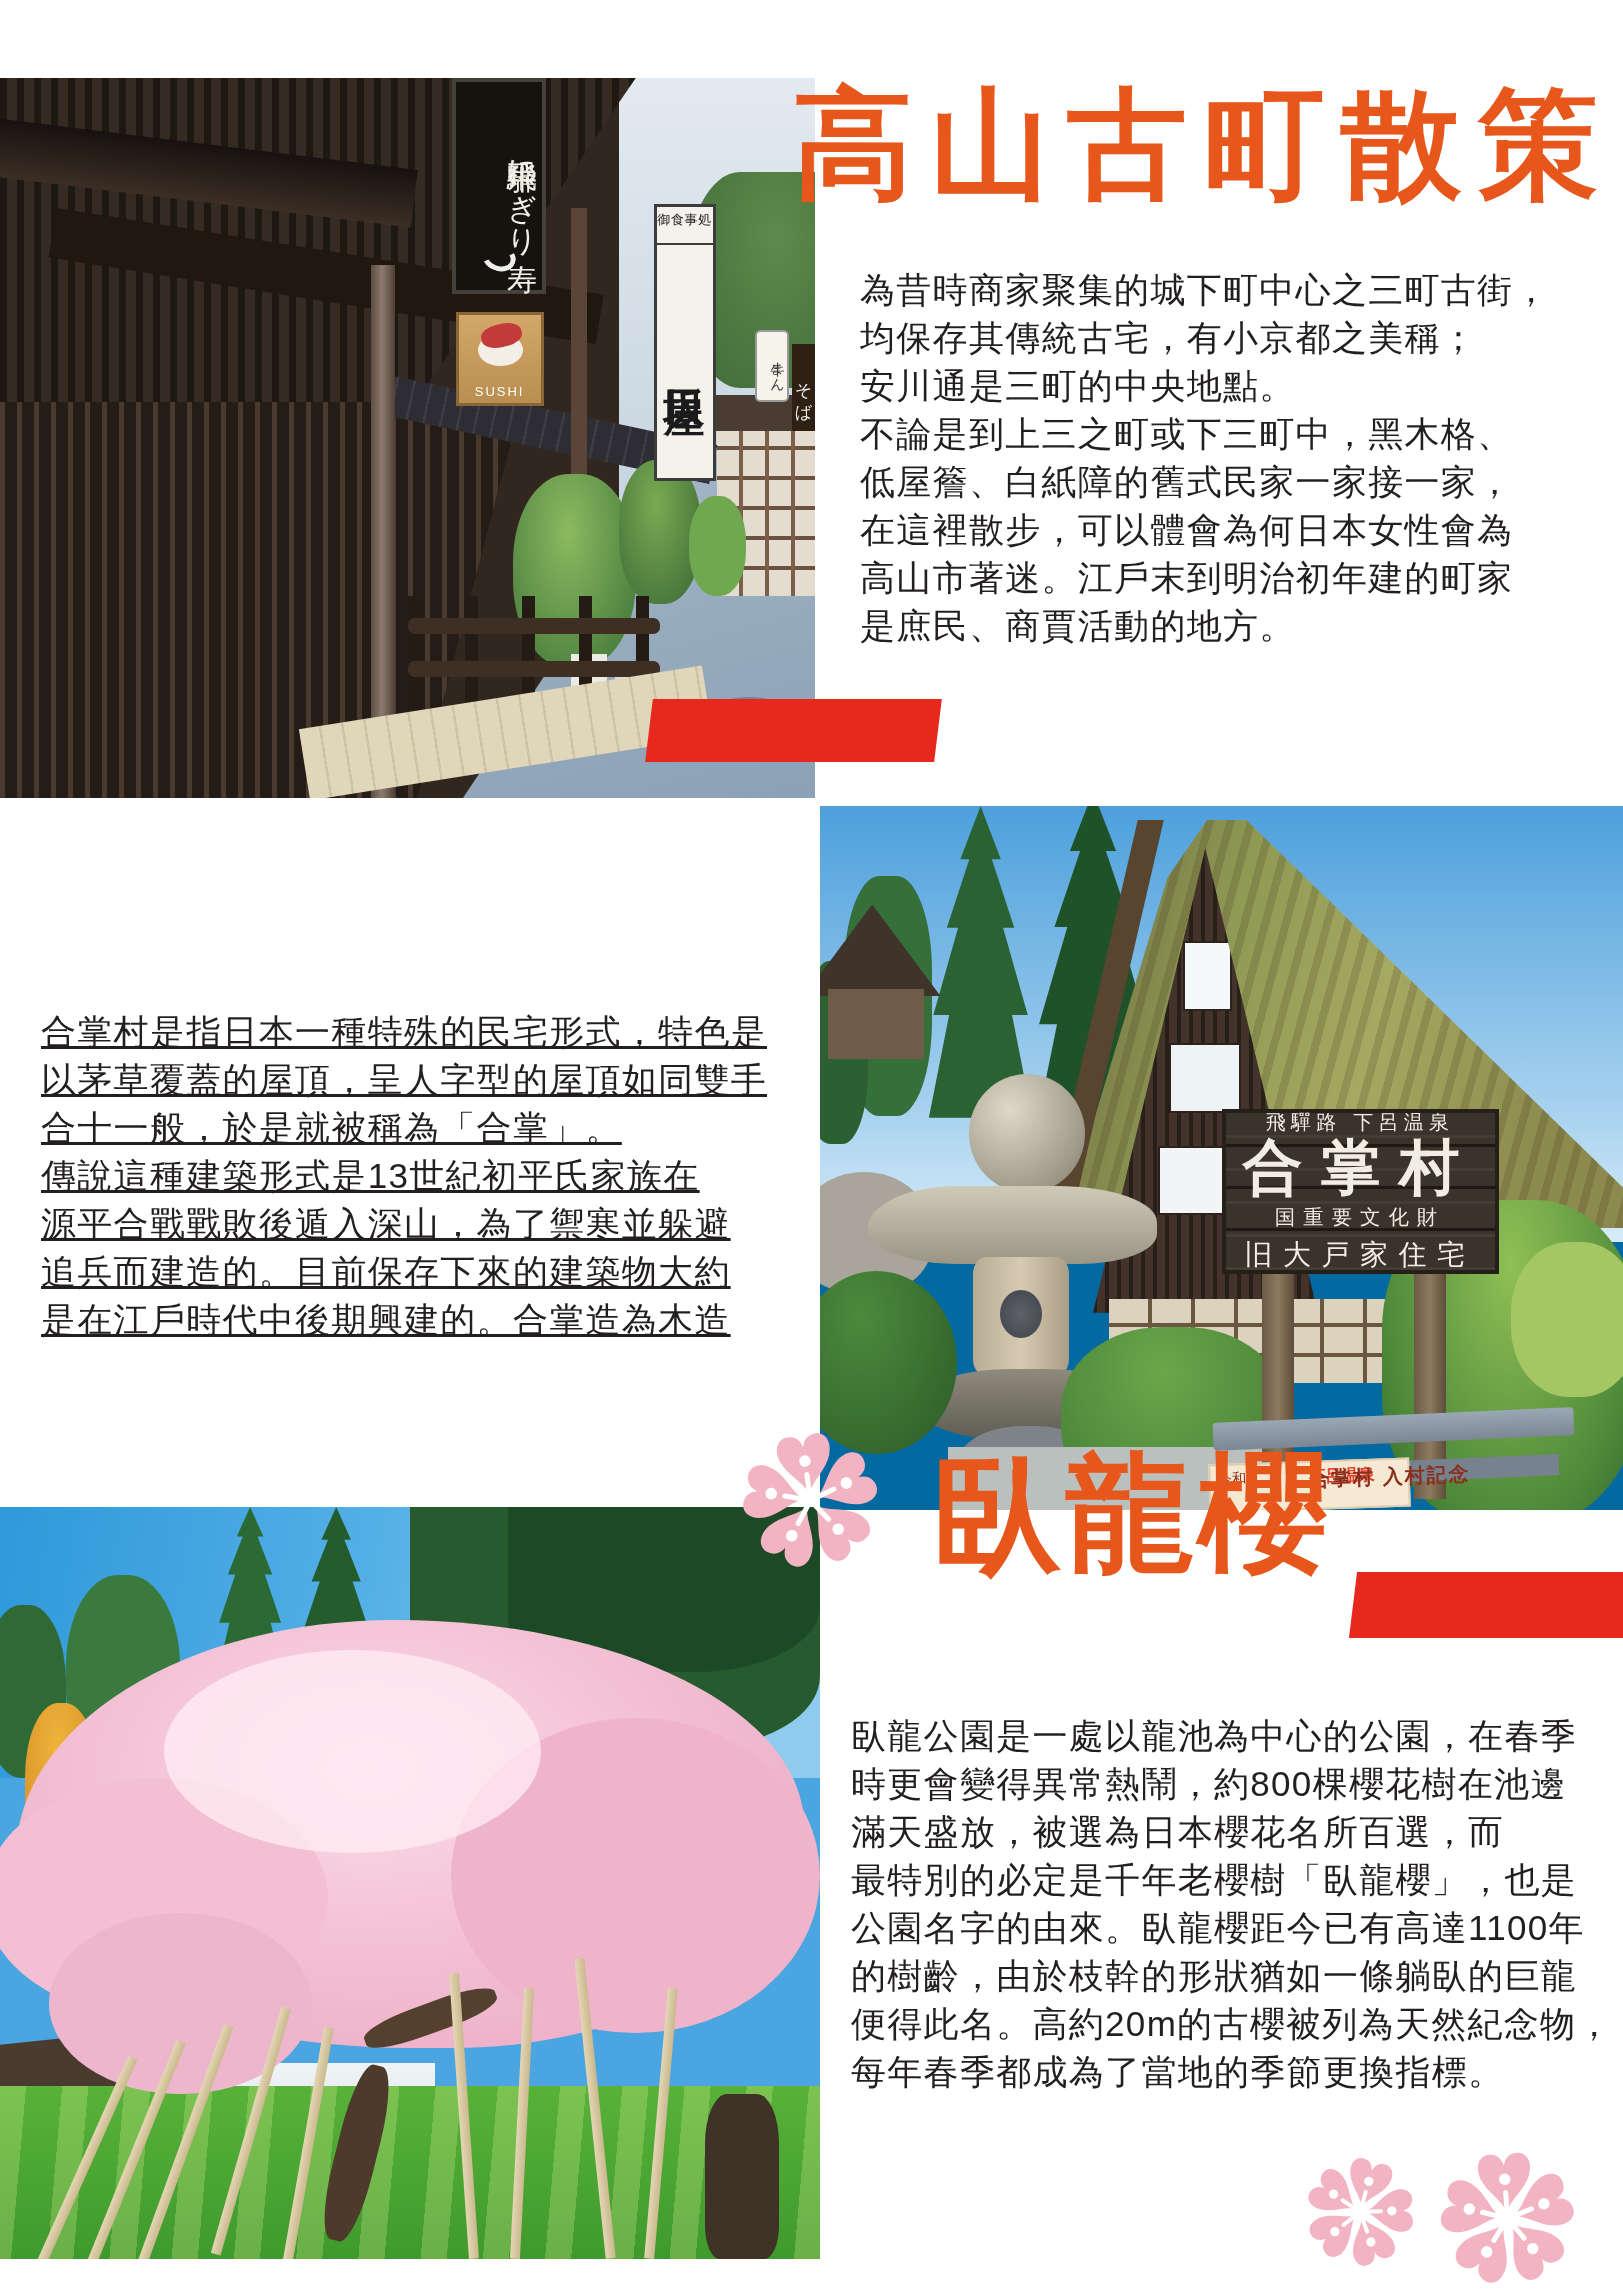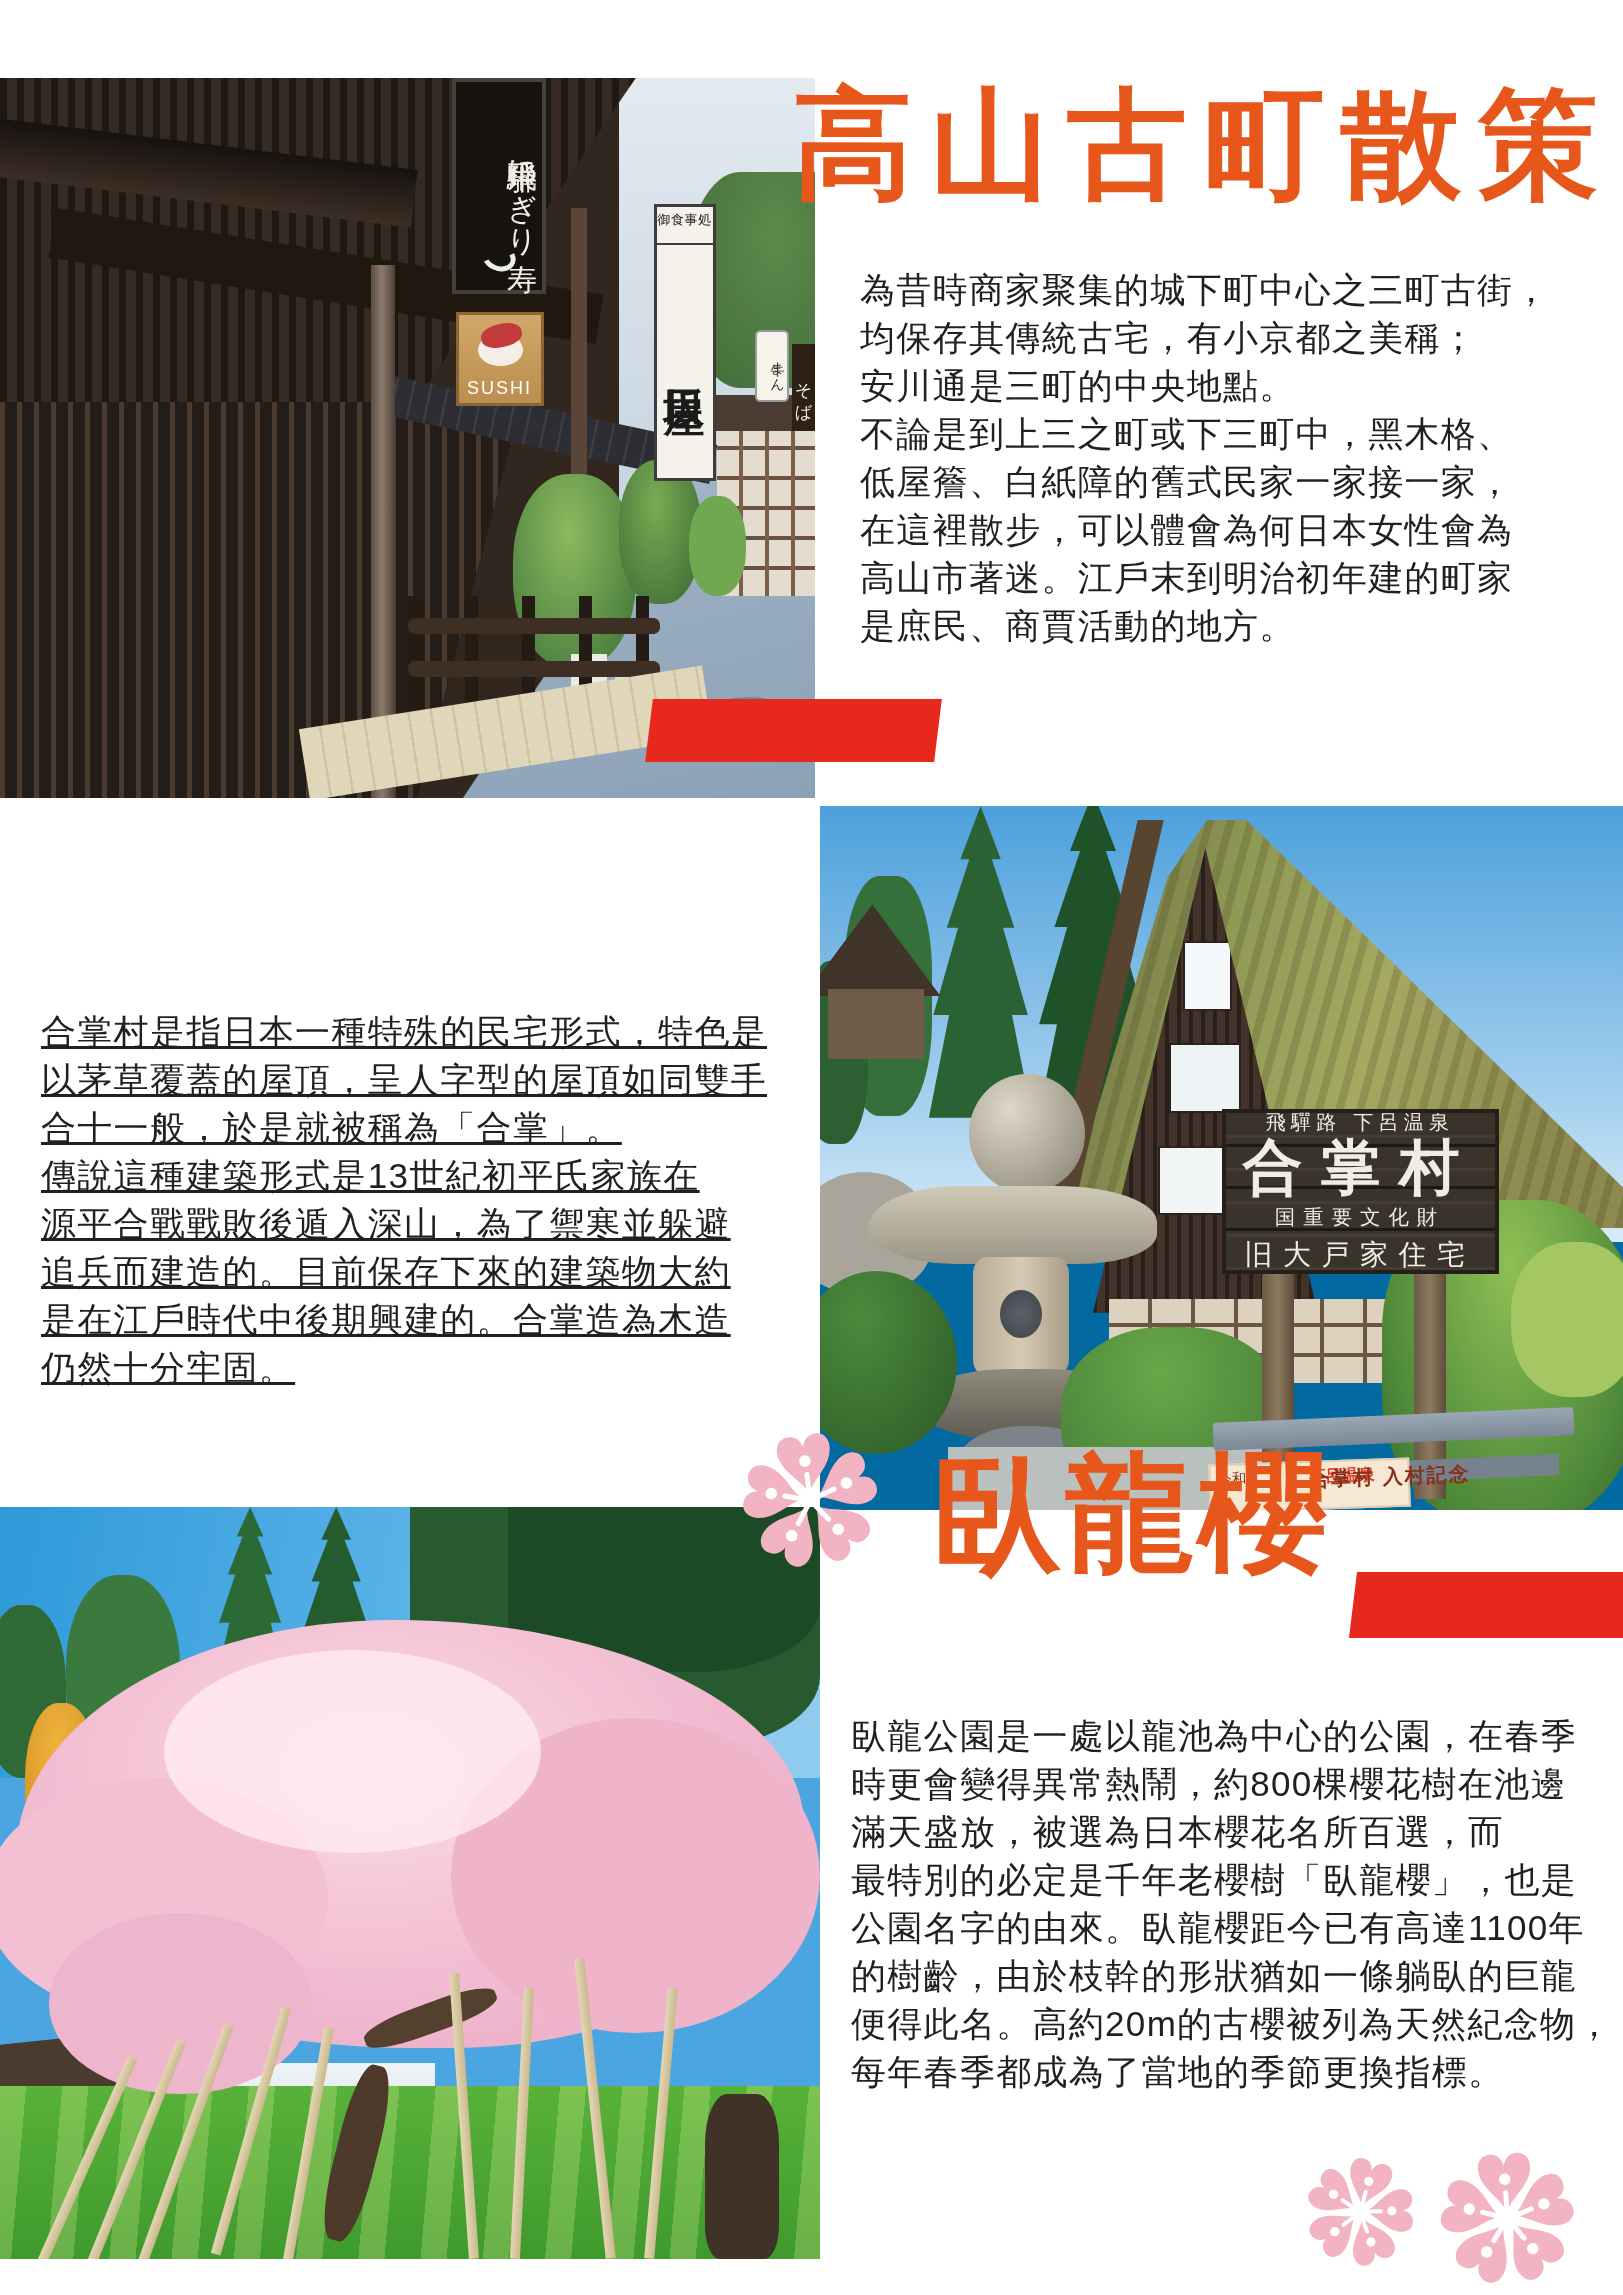--- a/index.html
+++ b/index.html
@@ -52,21 +52,21 @@
   .p1-pot2{left:75.5%;top:82%;width:4%;height:7%;background:#dfdcd4;}
   .p1-fence-post{width:1.6%;height:20%;background:#241b15;top:72%;}
   .p1-rail{left:50%;width:31%;height:2.2%;background:#3e2f24;border-radius:6.6px;}
   .p1-walkway{left:37%;top:86%;width:50%;height:10%;background:repeating-linear-gradient(90deg,#e0d6ba 0 20px,#cfc3a4 20px 22.4px);transform:rotate(-9deg);}
   .p1-manhole{left:88%;top:86%;width:8%;height:3.2%;border-radius:50%;background:#8a9cae;border:2.6px solid #71879a;}
   .p1-sign-hida{left:55.5%;top:0;width:11.5%;height:30%;background:#16120e;border:4px solid #44403a;color:#f2efe6;font-size:30px;font-family:"DejaVu Serif","Liberation Serif",serif;text-align:center;padding-top:9.2px;z-index:2;}
   .p1-sign-hida .crescent{left:30%;top:78%;width:40%;height:13%;border:5.3px solid #eee;border-radius:50%;border-top-color:transparent;border-left-color:transparent;transform:rotate(20deg);}
   .p1-sign-sushi{left:55.9%;top:32.5%;width:10.8%;height:13%;background:linear-gradient(#d2a768,#b98e4f);border:3.3px solid #8a6536;z-index:2;}
   .p1-sushi-rice{left:24%;top:22%;width:55%;height:36%;background:#f3efe6;border-radius:50%;}
   .p1-sushi-fish{left:27%;top:10%;width:50%;height:26%;background:#c23a3a;border-radius:45%;transform:rotate(-12deg);}
-  .p1-sushi-label{left:0;bottom:4%;width:100%;text-align:center;color:#fff;font-size:18px;letter-spacing:2px;}
+  .p1-sushi-label{left:0;bottom:4%;width:100%;text-align:center;color:#fff;font-size:13px;letter-spacing:2px;}
   .p1-sign-skg{left:80.2%;top:17.5%;width:7.6%;height:38.5%;background:#f4f2ea;border:3.3px solid #3c3c3c;z-index:2;}
   .p1-skg-header{left:0;top:0;width:100%;height:14%;border-bottom:2.6px solid #3c3c3c;font-size:13px;color:#222;text-align:center;padding-top:4px;letter-spacing:0.7px;}
   .p1-skg-body{left:0;top:16%;width:100%;height:84%;font-size:41px;font-weight:700;color:#1b1b1b;font-family:"DejaVu Serif","Liberation Serif",serif;text-align:center;letter-spacing:6.6px;}
   .p1-sign-gyuman{left:92.6%;top:35%;width:4.2%;height:10%;background:#f6f3ea;border:2px solid #999;border-radius:5.3px;font-size:14px;color:#333;text-align:center;padding-top:4px;z-index:2;}
   .p1-sign-soba{left:97.2%;top:37%;width:2.8%;height:12%;background:#2e2013;color:#eee;font-size:17px;text-align:center;padding-top:5.3px;z-index:2;}
 
   
   #photo-gassho{left:820px;top:806px;width:803px;height:704px;background:#0369a1;}
   .p2-sky{left:0;top:0;width:100%;height:62%;background:linear-gradient(#4da0dc,#a8d2ef 70%,#d8ecf8);}
   .conifer{clip-path:polygon(50% 0,68% 14%,60% 14%,80% 32%,70% 32%,92% 55%,78% 55%,96% 82%,4% 82%,22% 55%,8% 55%,30% 32%,20% 32%,40% 14%,32% 14%);}
@@ -234,21 +234,20 @@
   <div class="red-bar" id="red-bar-1"></div>
 
   <div class="para" id="para-gassho">
       <div class="line">合掌村是指日本一種特殊的民宅形式，特色是</div>
       <div class="line">以茅草覆蓋的屋頂，呈人字型的屋頂如同雙手</div>
       <div class="line">合十一般，於是就被稱為「合掌」。</div>
       <div class="line">傳說這種建築形式是13世紀初平氏家族在</div>
       <div class="line">源平合戰戰敗後遁入深山，為了禦寒並躲避</div>
       <div class="line">追兵而建造的。目前保存下來的建築物大約</div>
       <div class="line">是在江戶時代中後期興建的。合掌造為木造</div>
-      <div class="line">仍然十分牢固。</div>
     </div>
 
   <div class="photo" id="photo-gassho">
     <div class="p2-sky"></div>
     <div class="p2-tree1 conifer"></div>
     <div class="p2-tree2 conifer"></div>
     <div class="p2-tree3"></div>
     <div class="p2-tree4"></div>
     <div class="p2-smallroof"></div>
     <div class="p2-smallwall"></div>

